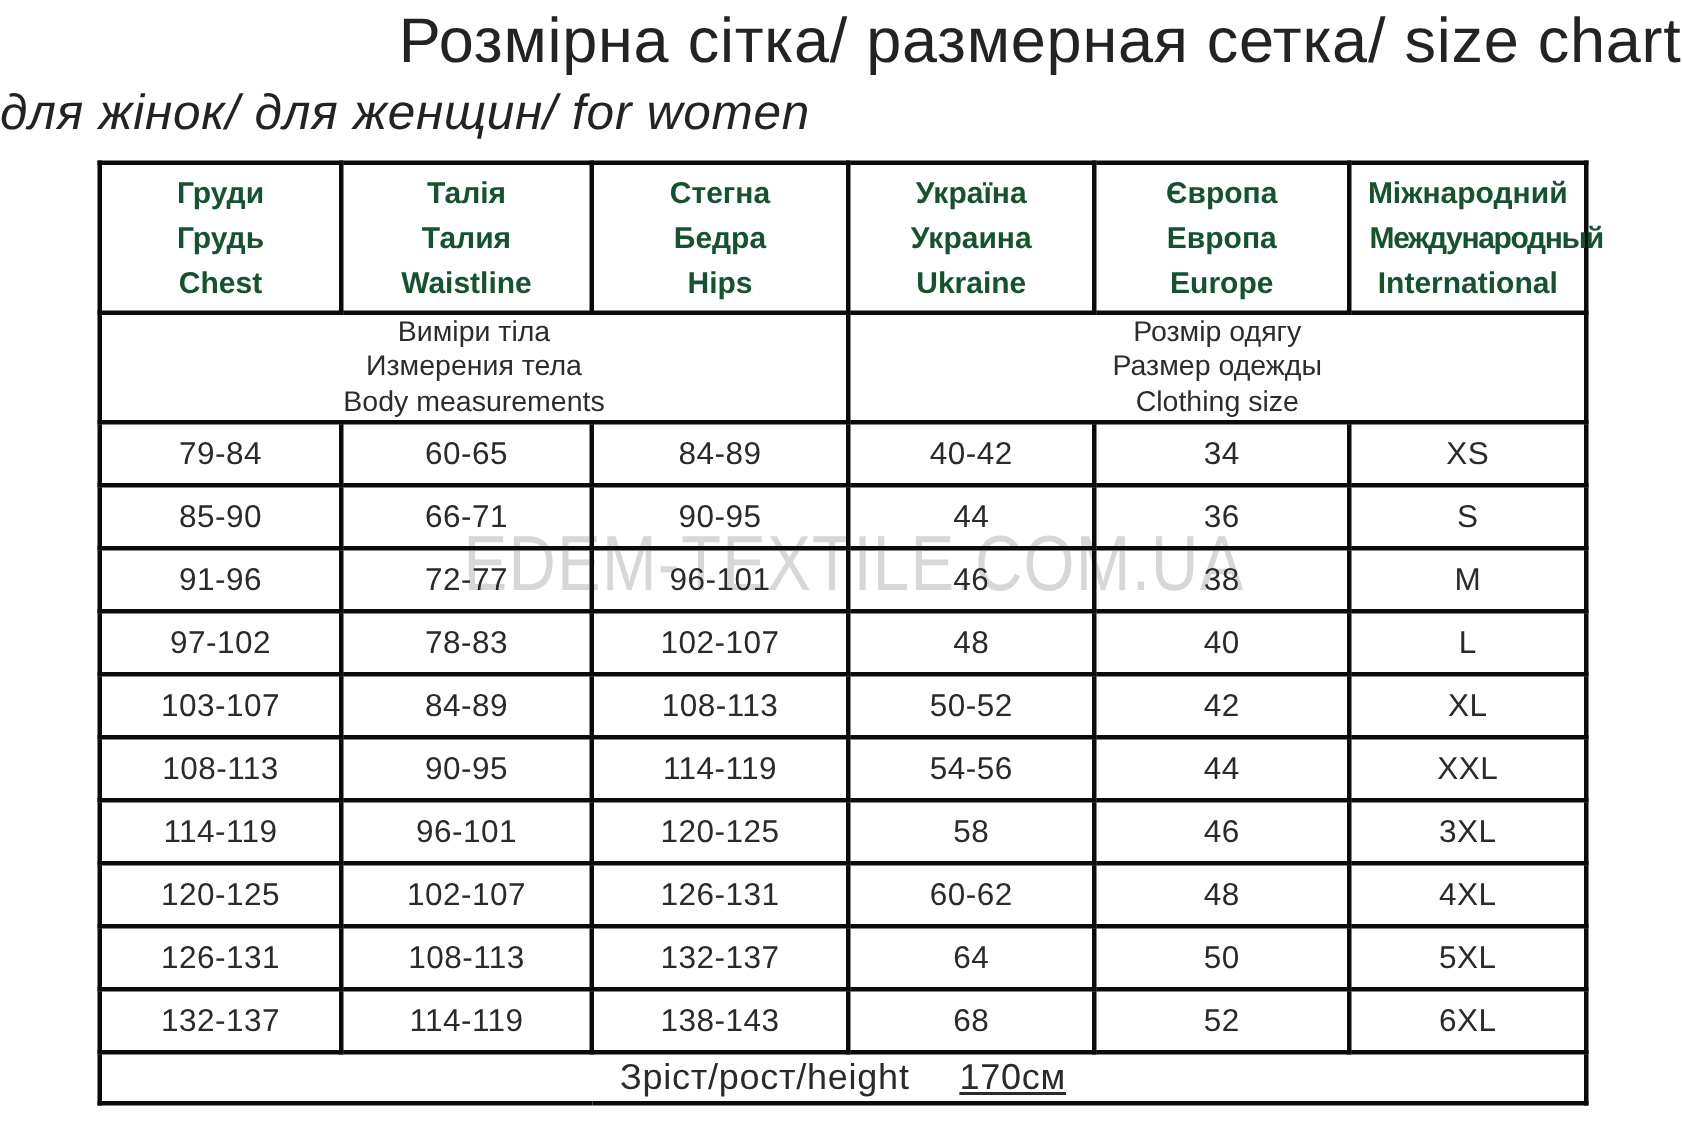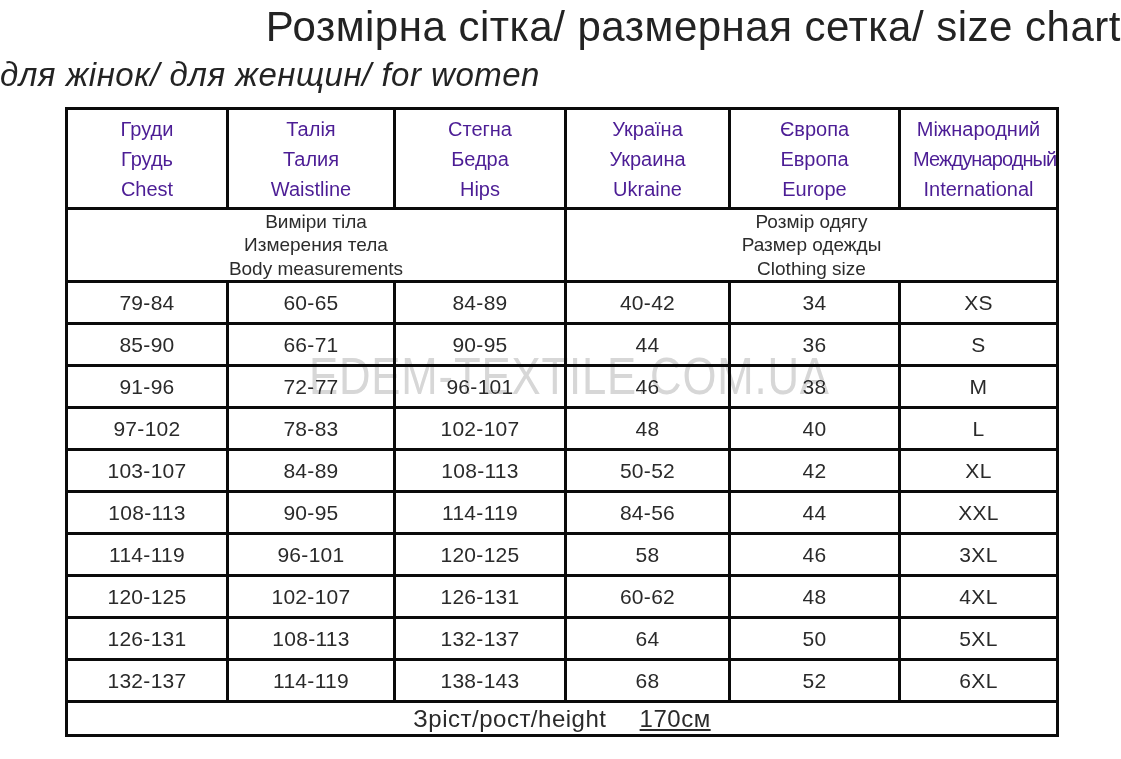--- a/index.html
+++ b/index.html
@@ -41,23 +41,23 @@
   }
   .size-table th, .size-table td {
     border: 3px solid #0b0b0b;
     text-align: center;
     vertical-align: middle;
     padding: 0;
   }
   .header-cols th {
     height: 100px;
     font-size: 20px;
-    font-weight: 400;
+    font-weight: 700;
     line-height: 1.5;
-    color: #4c1d95;
+    color: #14532d;
   }
   .header-cols th div.tight { letter-spacing: -0.9px; padding-left: 12px; }
   .header-groups th {
     height: 73px;
     font-size: 19px;
     font-weight: 300;
     line-height: 1.23;
     color: #2c2c2c;
   }
   .size-table tbody td {
@@ -190,21 +190,21 @@
           <td>84-89</td>
           <td>108-113</td>
           <td>50-52</td>
           <td>42</td>
           <td>XL</td>
         </tr>
         <tr>
           <td>108-113</td>
           <td>90-95</td>
           <td>114-119</td>
-          <td>84-56</td>
+          <td>54-56</td>
           <td>44</td>
           <td>XXL</td>
         </tr>
         <tr>
           <td>114-119</td>
           <td>96-101</td>
           <td>120-125</td>
           <td>58</td>
           <td>46</td>
           <td>3XL</td>

